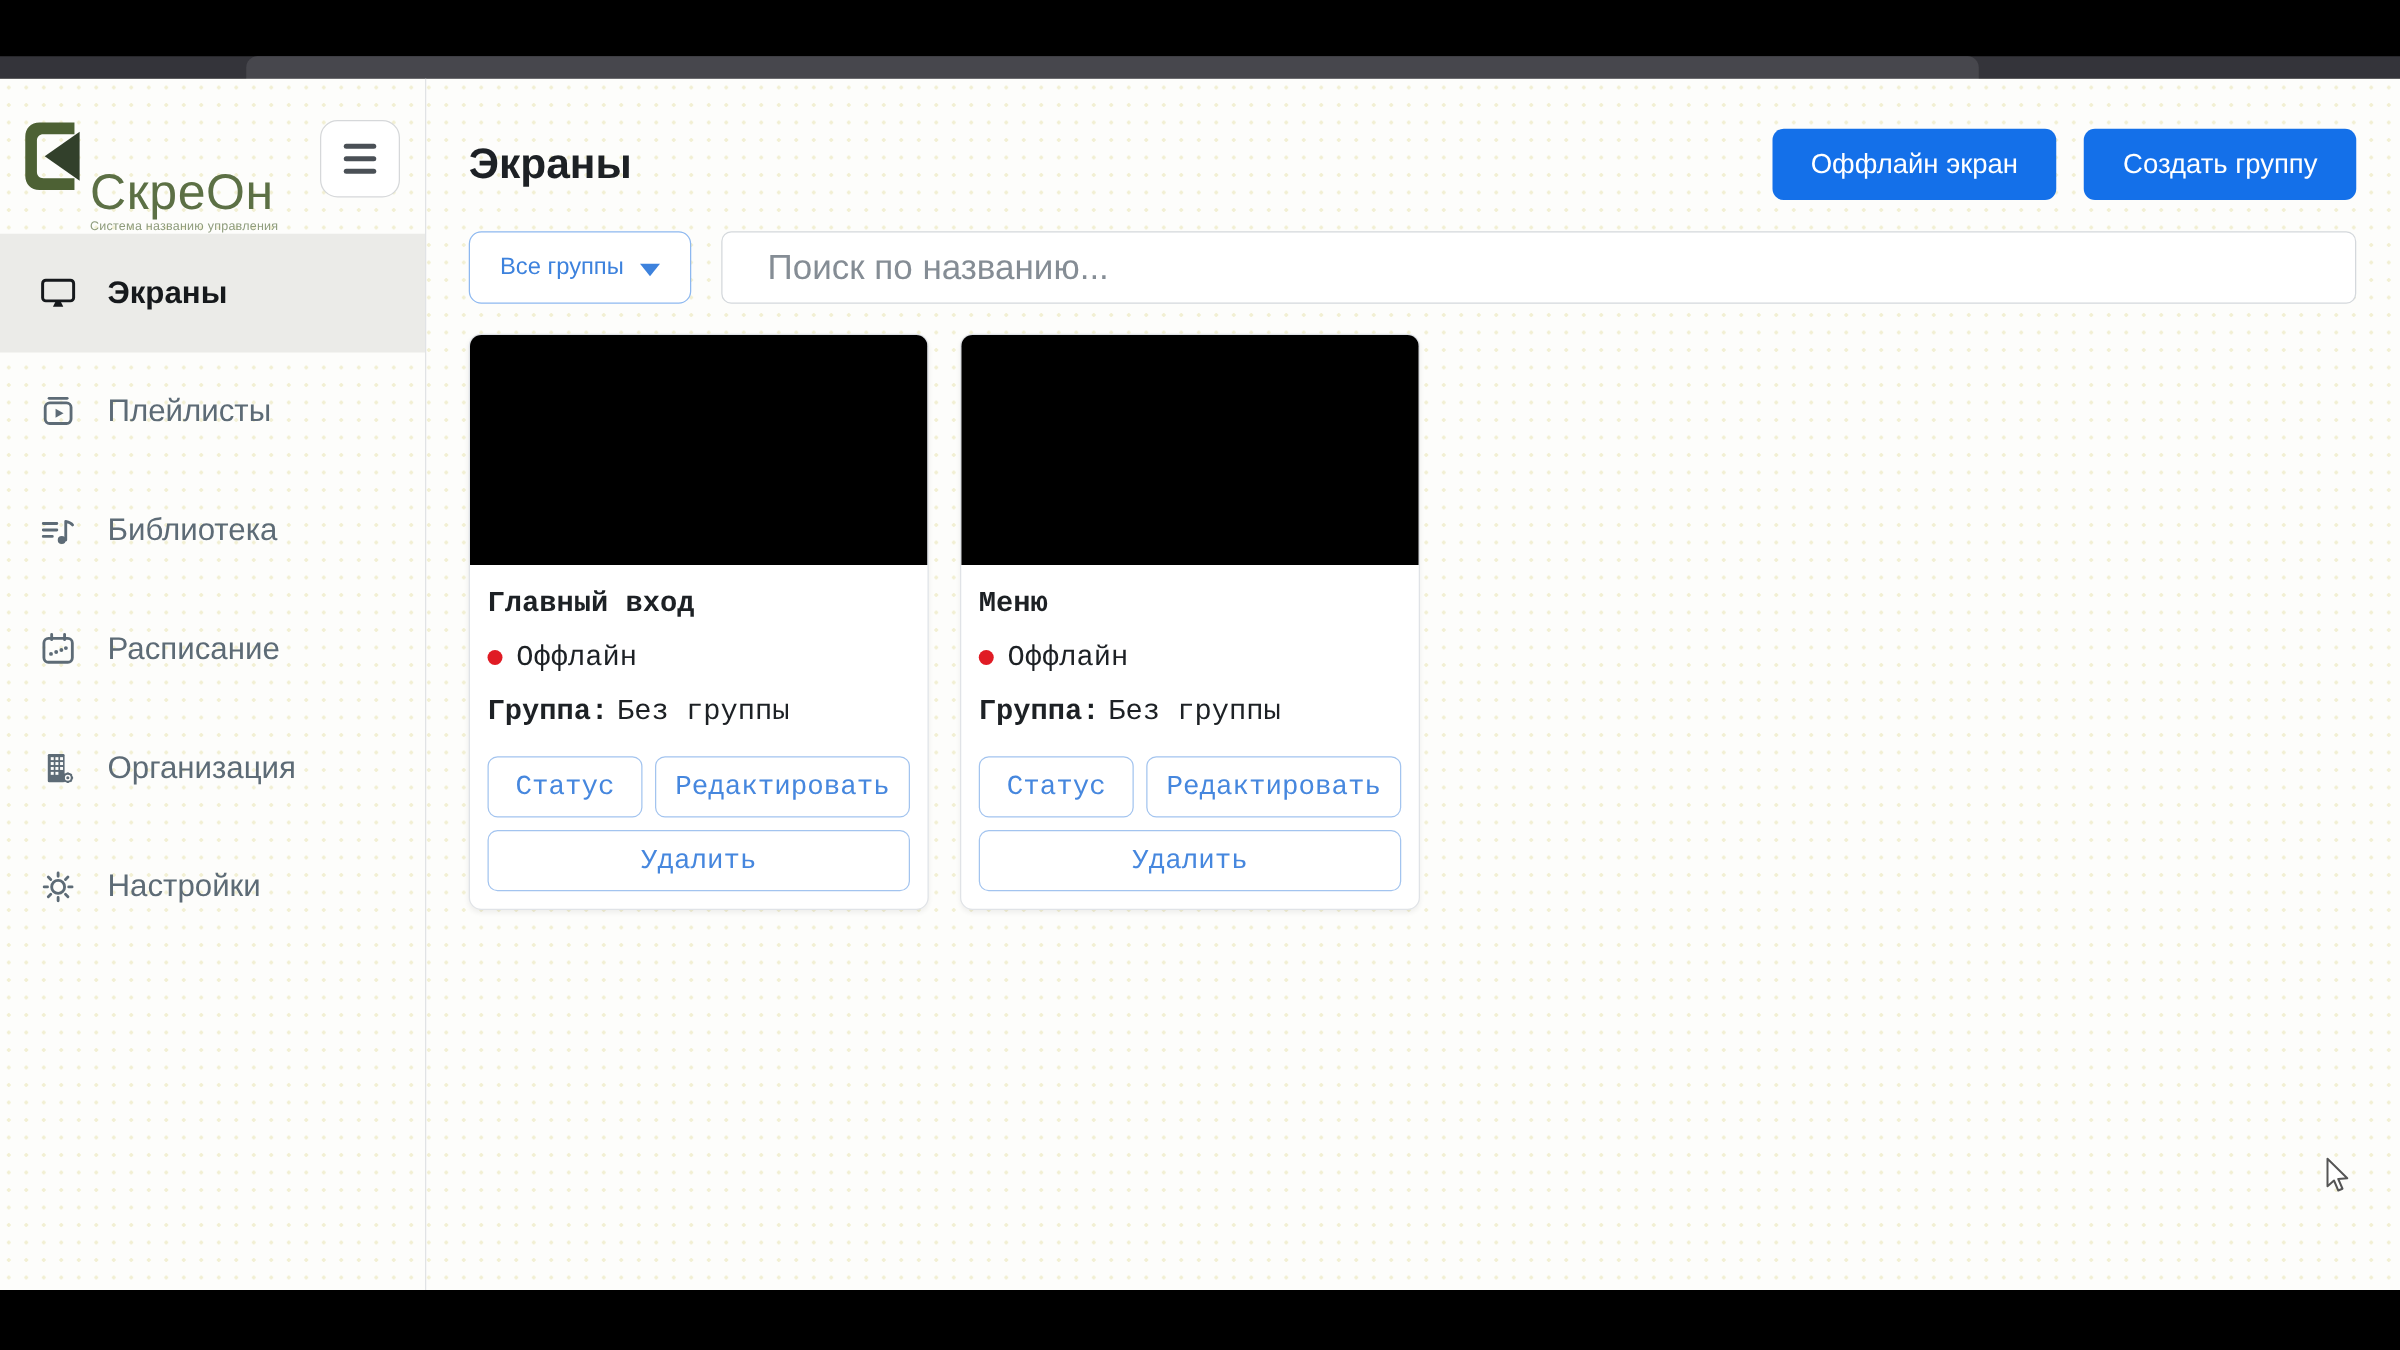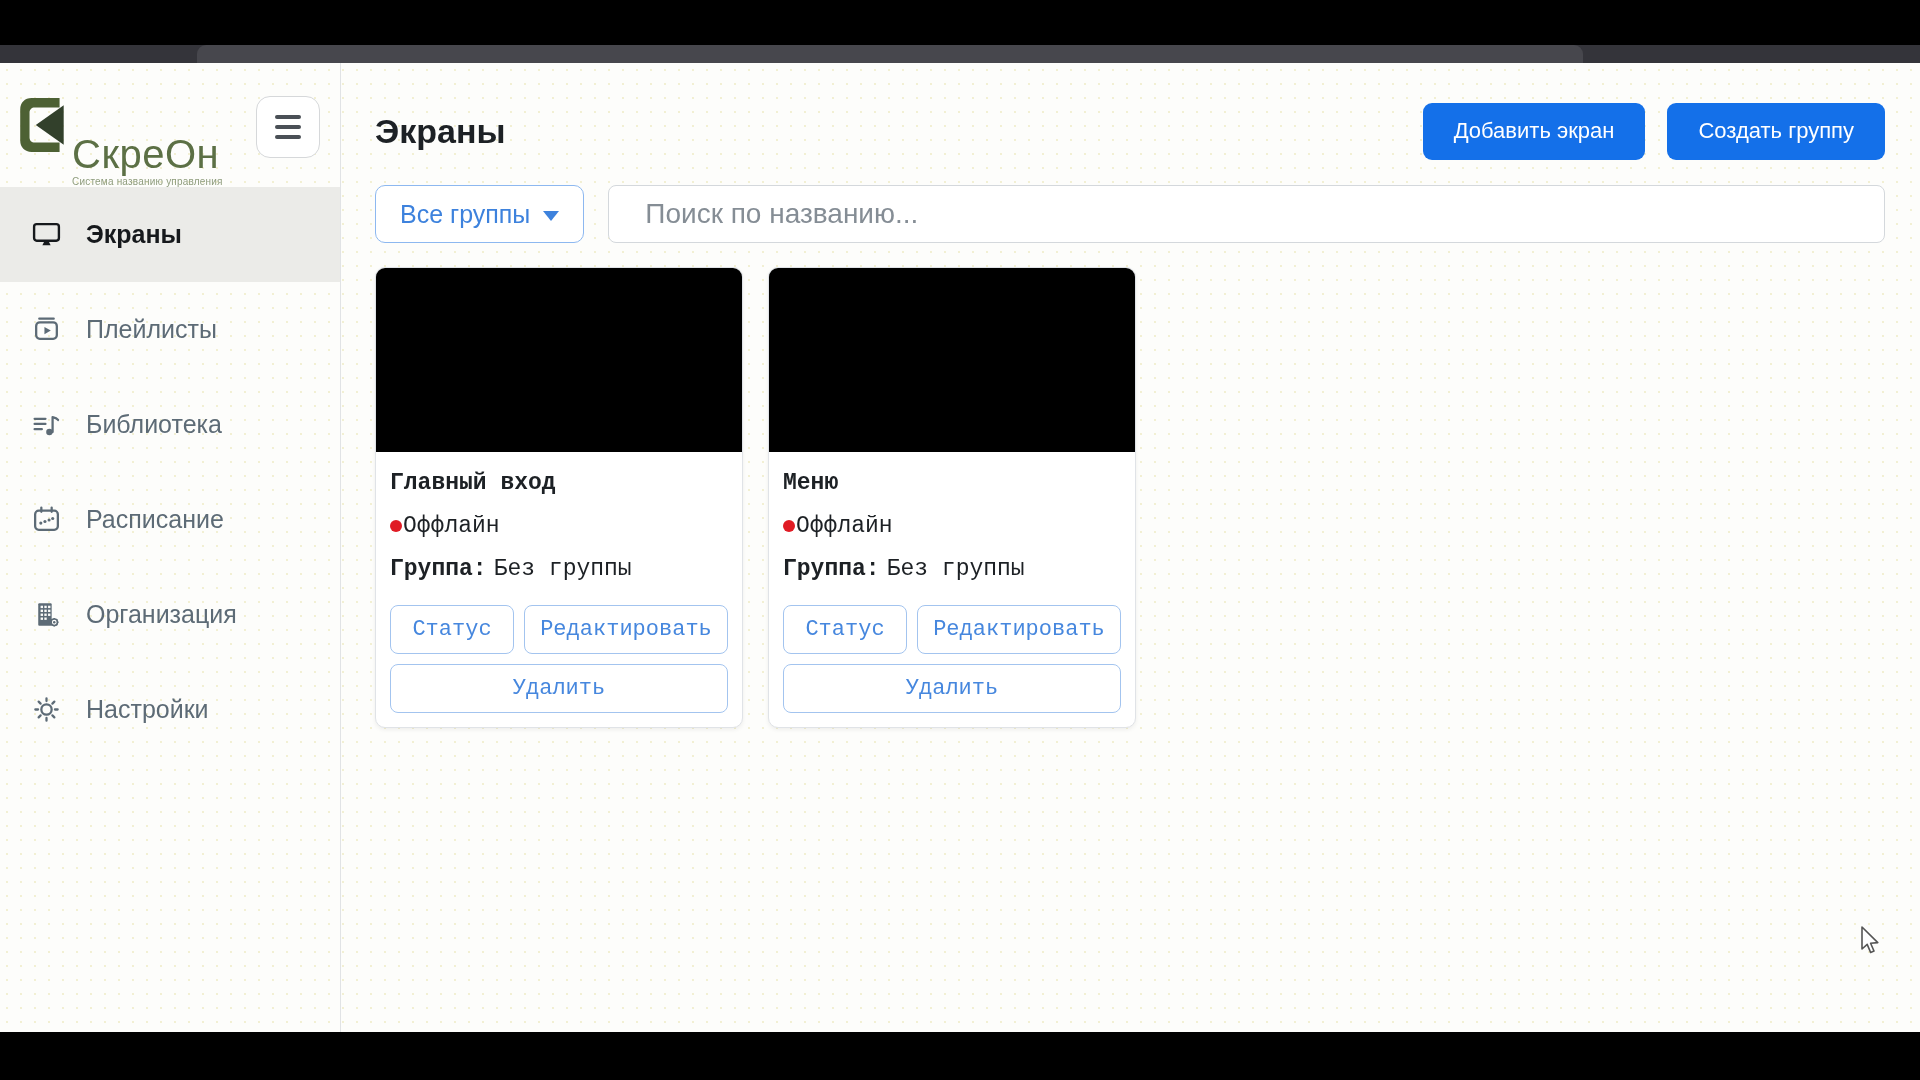--- a/index.html
+++ b/index.html
@@ -45,35 +45,35 @@
   .main-header { display:flex; justify-content:space-between; align-items:center;
                  margin-top:38px; height:60px; }
   .page-title { font-size:34px; font-weight:600; color:#1d2125; }
   .header-actions { display:flex; gap:22px; }
   .btn-primary { height:57px; padding:0 31px; background:#1470e9; color:#fff; font-size:22px;
                  border:none; border-radius:9px; cursor:pointer; font-family:inherit; }
 
   .filter-row { display:flex; gap:24px; margin-top:24px; height:58px; }
   .btn-group-filter { display:flex; align-items:center; gap:13px; padding:0 24px;
                       background:#fff; border:1px solid #8db8f0; border-radius:10px;
-                      color:#3d82dd; font-size:25px; cursor:pointer; font-family:inherit; }
+                      color:#3d82dd; font-size:19px; cursor:pointer; font-family:inherit; }
   .caret-down { width:0; height:0; border-left:8px solid transparent; border-right:8px solid transparent;
                 border-top:10px solid #3d82dd; margin-top:3px; }
   .search-input { flex:1; height:58px; border:1px solid #d4d8dc; border-radius:8px; background:#fff;
                   font-size:28px; padding:0 36px; color:#212529; font-family:inherit; }
   .search-input::placeholder { color:#858d95; }
 
   
   .cards-row { display:flex; gap:25px; margin-top:24px; }
   .card { width:368px; background:#fff; border:1px solid #e0e3e7; border-radius:10px;
           overflow:hidden; box-shadow:0 2px 4px rgba(0,0,0,.06); }
   .thumb { height:184px; background:#000; }
   .card-body { padding:18px 14px 14px;font-family:Liberation Mono, monospace; }
   .card-title { font-size:23px; font-weight:700; color:#1d2125; }
-  .status-row { display:flex; align-items:center; gap:1px; margin-top:17px; }
+  .status-row { display:flex; align-items:center; gap:11px; margin-top:17px; }
   .status-dot { width:12px; height:12px; border-radius:50%; background:#e01b24; }
   .status-text { font-size:23px; color:#1d2125; }
   .group-row { margin-top:17px; font-size:23px; color:#1d2125; }
   .group-row b { margin-right:7px; }
   .card-actions { margin-top:23px; display:flex; flex-direction:column; gap:10px; }
   .actions-top { display:flex; gap:10px; }
   .btn-outline { height:49px; background:#fff; border:1px solid #a3c4ef; border-radius:8px;
                  color:#4687de; font-size:22px; display:flex; align-items:center; justify-content:center;
                  cursor:pointer; font-family:inherit; }
   .btn-status { width:124px; }
@@ -203,21 +203,21 @@
         <span>Настройки</span>
       </div>
     </nav>
   </aside>
 
   <main class="main">
 
     <div class="main-header">
       <h1 class="page-title">Экраны</h1>
       <div class="header-actions">
-        <button class="btn-primary">Добавить экран</button>
+        <button class="btn-primary">Оффлайн экран</button>
         <button class="btn-primary">Создать группу</button>
       </div>
     </div>
 
     <div class="filter-row">
       <button class="btn-group-filter">
         <span>Все группы</span>
         <span class="caret-down"></span>
       </button>
       <input class="search-input" type="text" placeholder="Поиск по названию..." style="">

